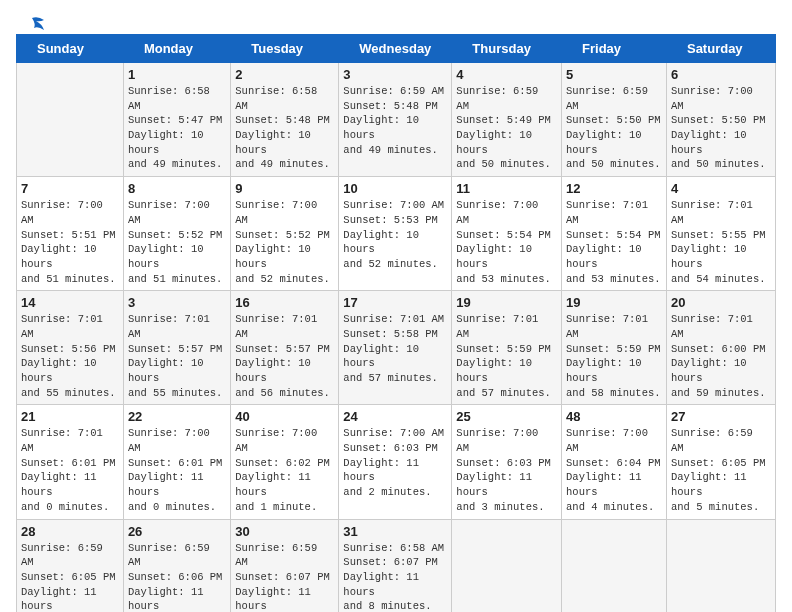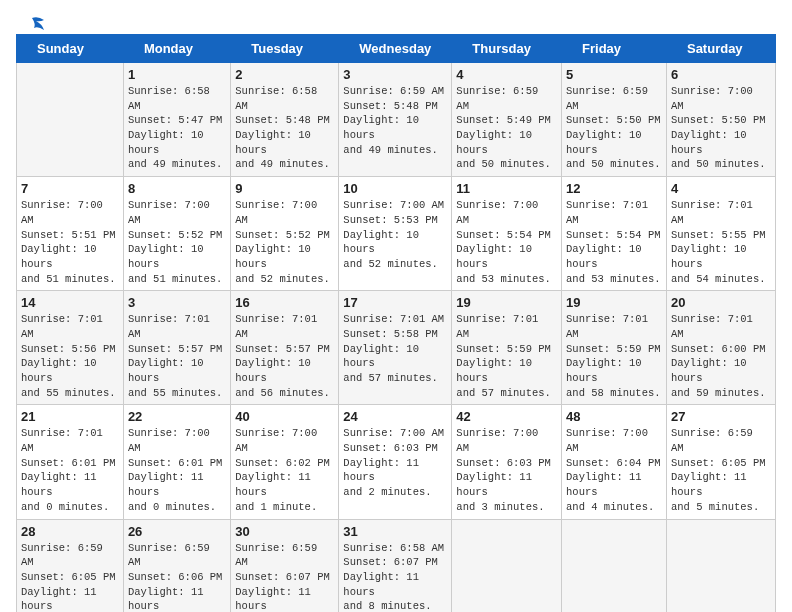--- a/index.html
+++ b/index.html
@@ -277,21 +277,21 @@
 and 1 minute.</div>
         </td>
         <td>
           <span class="day-number">24</span>
           <div class="day-info" style="white-space: pre-line;">Sunrise: 7:00 AM
 Sunset: 6:03 PM
 Daylight: 11 hours
 and 2 minutes.</div>
         </td>
         <td>
-          <span class="day-number">42</span>
+          <span class="day-number">25</span>
           <div class="day-info" style="white-space: pre-line;">Sunrise: 7:00 AM
 Sunset: 6:03 PM
 Daylight: 11 hours
 and 3 minutes.</div>
         </td>
         <td>
           <span class="day-number">48</span>
           <div class="day-info" style="white-space: pre-line;">Sunrise: 7:00 AM
 Sunset: 6:04 PM
 Daylight: 11 hours

